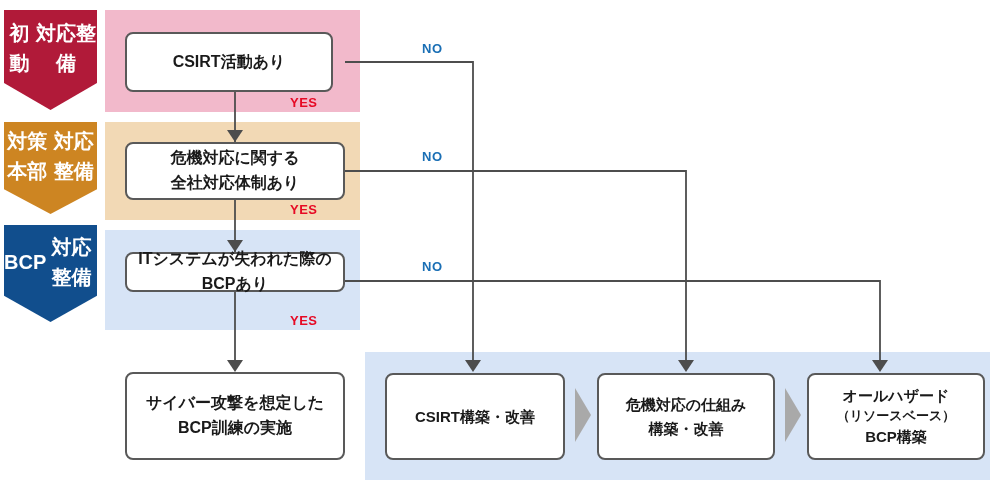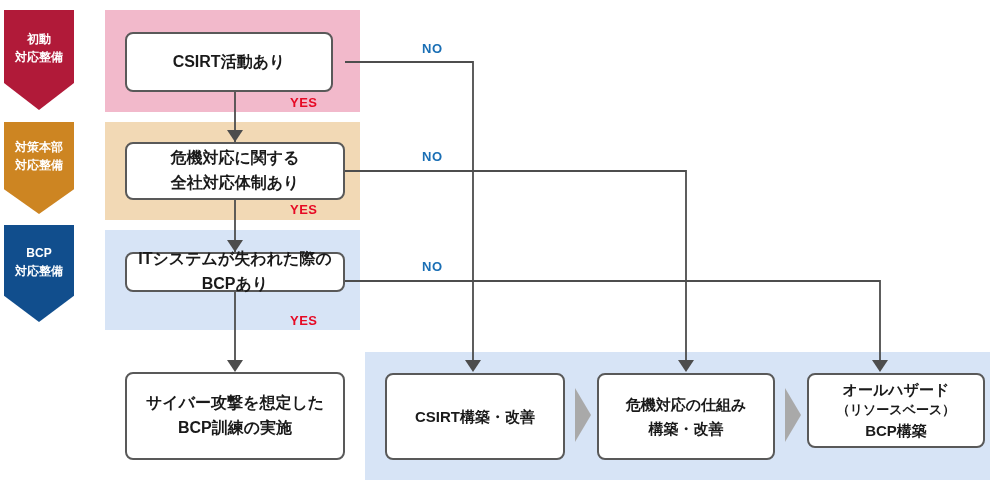--- a/index.html
+++ b/index.html
@@ -2,23 +2,23 @@
 <html><head>
 <meta charset="utf-8">
 <style>
   html,body{margin:0;padding:0;background:#fff;}
   .canvas{
     position:relative;width:1000px;height:500px;background:#fff;overflow:hidden;
     font-family:"Liberation Sans","DejaVu Sans",sans-serif;font-weight:bold;color:#1a1a1a;
   }
   
   .badge{
-    position:absolute;left:4px;width:70px;box-sizing:border-box;
-    display:flex;flex-direction:column;align-items:center;justify-content:center;
-    text-align:center;color:#fff;font-size:12px;line-height:1.5;padding-bottom:24px;
+    position:absolute;left:4px;width:93px;box-sizing:border-box;
+    display:flex;flex-direction:row;align-items:center;justify-content:center;
+    text-align:center;color:#fff;font-size:20px;line-height:1.5;padding-bottom:24px;
     clip-path:polygon(0 0,100% 0,100% 73%,50% 100%,0 73%);
   }
   .b1{top:10px;height:100px;background:#b11a39;}
   .b2{top:122px;height:92px;background:#cd8522;}
   .b3{top:225px;height:97px;background:#114e8d;}
   
   .panel{position:absolute;left:105px;width:255px;}
   .p1{top:10px;height:102px;background:#f2b9cb;}
   .p2{top:122px;height:98px;background:#f2d9b5;}
   .p3{top:230px;height:100px;background:#d7e4f6;}
@@ -28,21 +28,21 @@
     position:absolute;background:#fff;border:2px solid #595959;border-radius:8px;
     display:flex;flex-direction:column;align-items:center;justify-content:center;
     text-align:center;font-size:16px;line-height:1.55;box-sizing:border-box;padding:2px 4px;
   }
   .q1{left:125px;top:32px;width:208px;height:60px;}
   .q2{left:125px;top:142px;width:220px;height:58px;}
   .q3{left:125px;top:252px;width:220px;height:40px;}
   .act{left:125px;top:372px;width:220px;height:88px;}
   .r1{left:385px;top:373px;width:180px;height:87px;font-size:15px;}
   .r2{left:597px;top:373px;width:178px;height:87px;font-size:15px;}
-  .r3{left:807px;top:373px;width:178px;height:75px;font-size:15px;line-height:1.45;}
+  .r3{left:807px;top:373px;width:178px;height:87px;font-size:15px;line-height:1.45;}
   .r3 .sub{font-size:13px;}
   
   .lbl{position:absolute;font-size:13px;letter-spacing:.5px;padding-left:48px;}
   .yes{color:#e60a25;}
   .no{color:#1a6fb5;}
   .yes1{left:242px;top:95px;}  .yes2{left:242px;top:202px;} .yes3{left:242px;top:313px;}
   .no1{left:374px;top:41px;}   .no2{left:374px;top:149px;}  .no3{left:374px;top:259px;}
   svg.connectors{position:absolute;left:0;top:0;pointer-events:none;}
 </style>
 </head>

